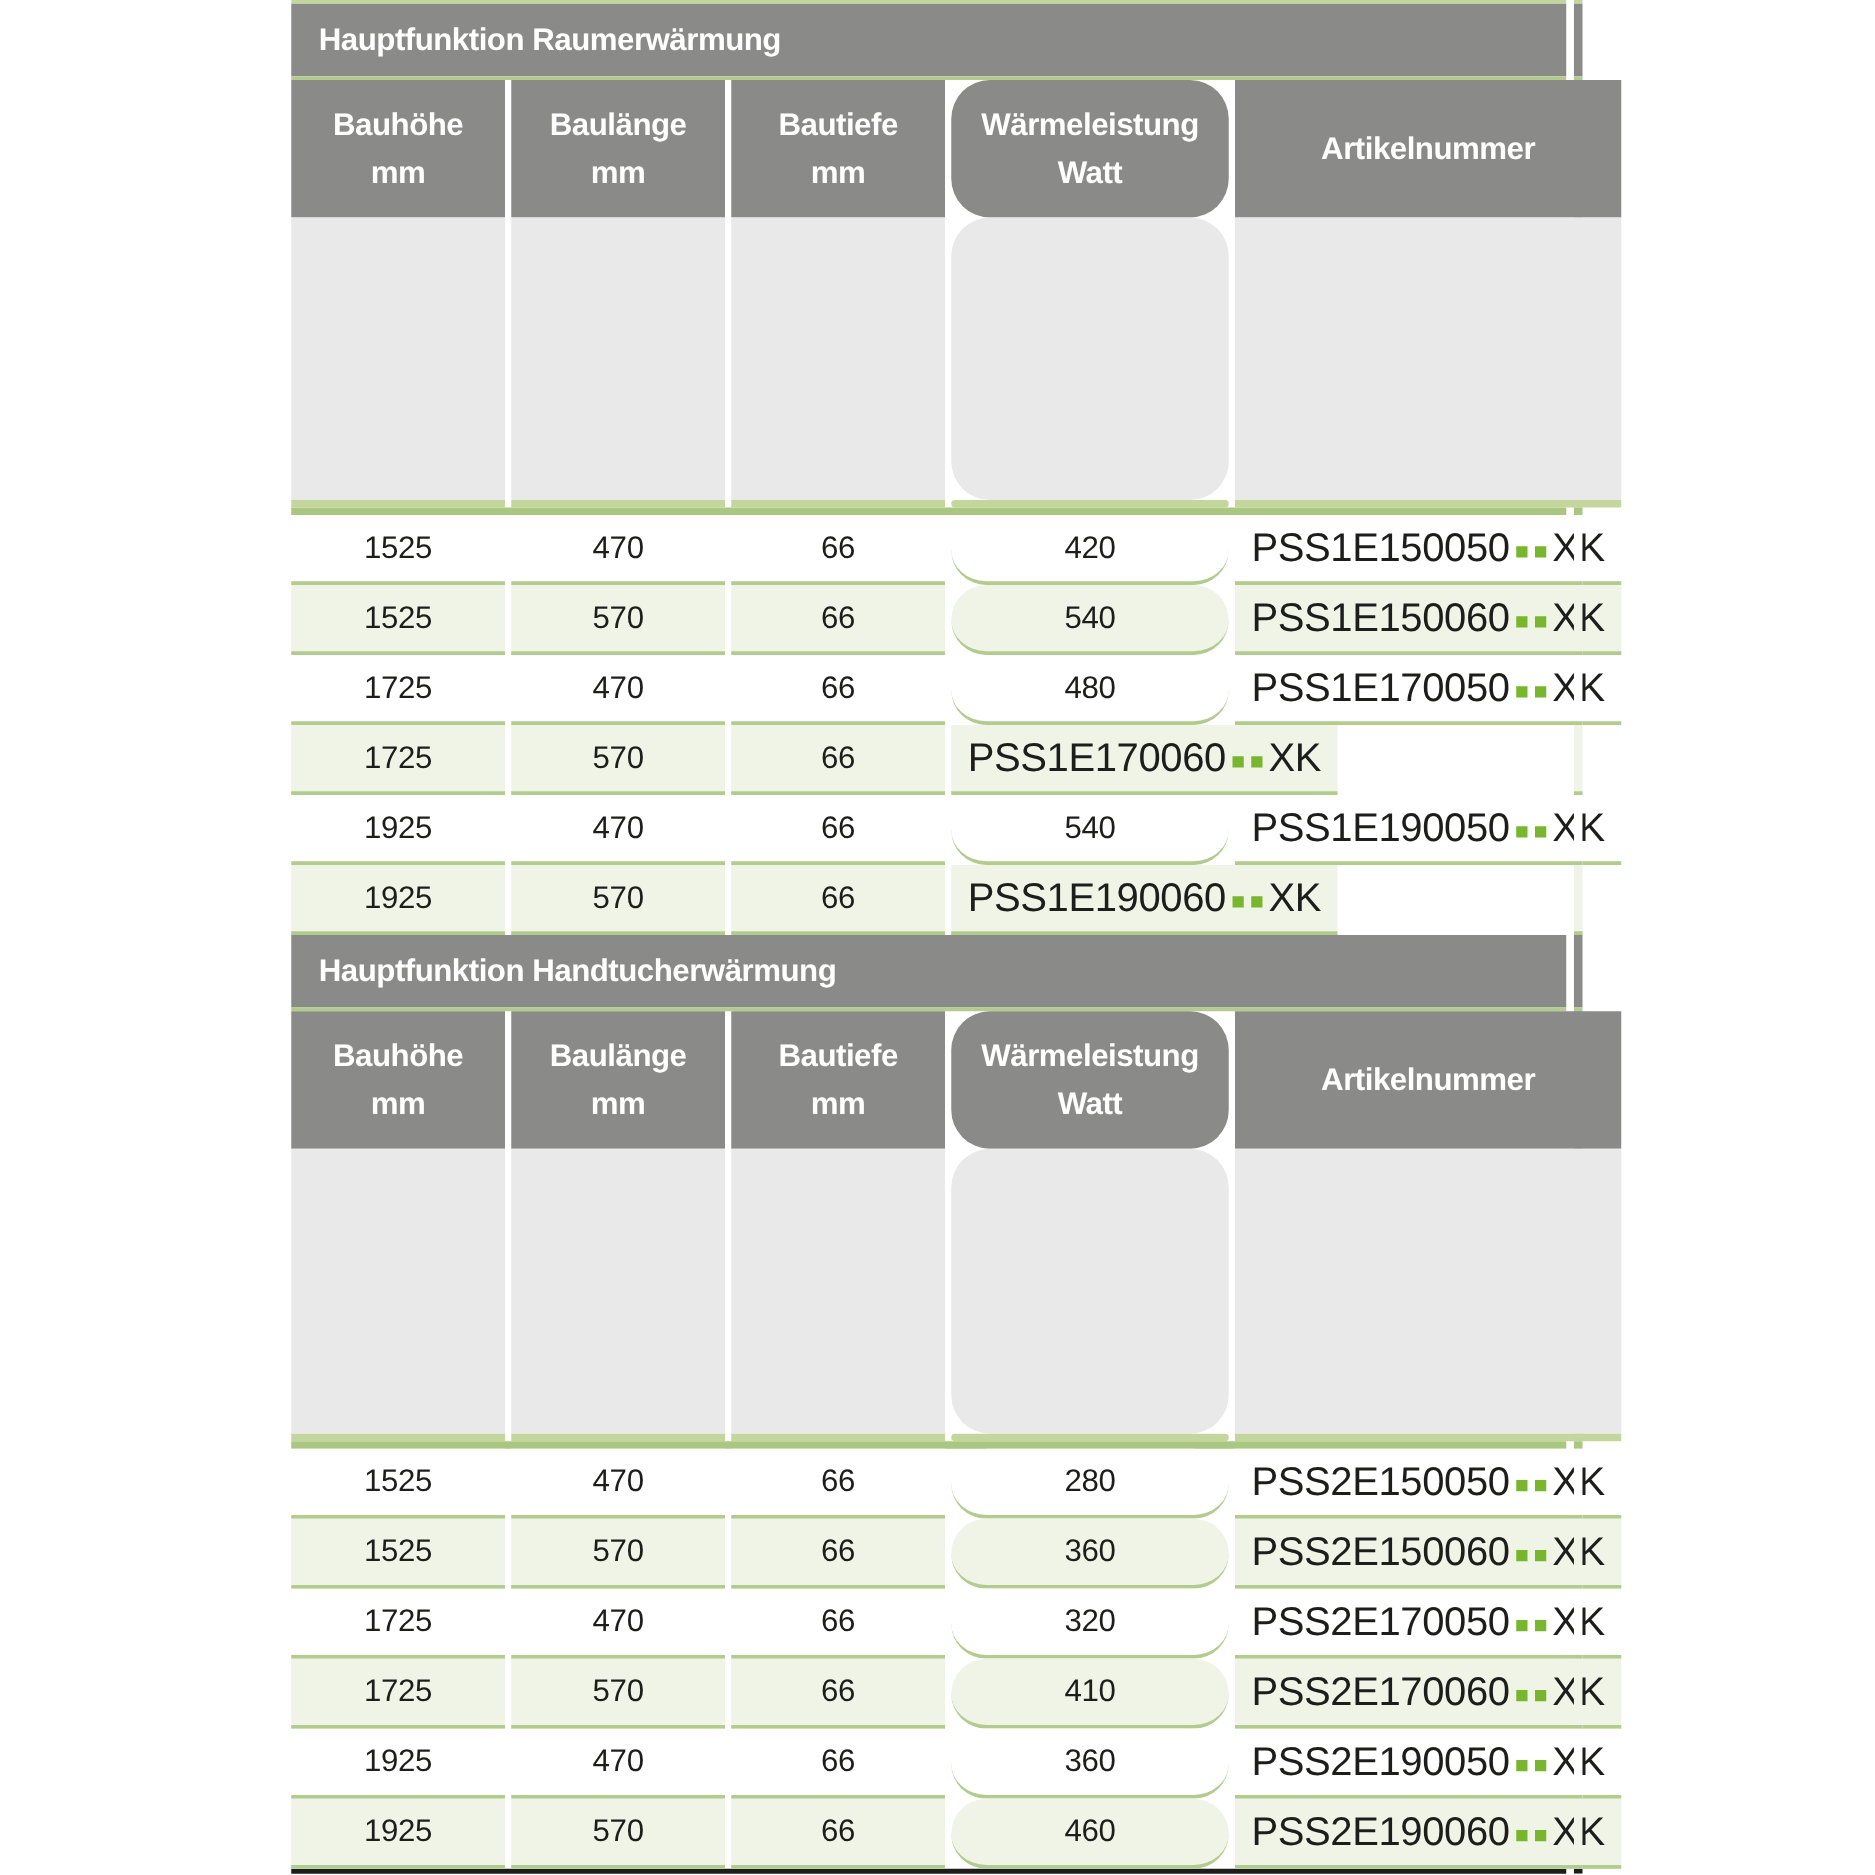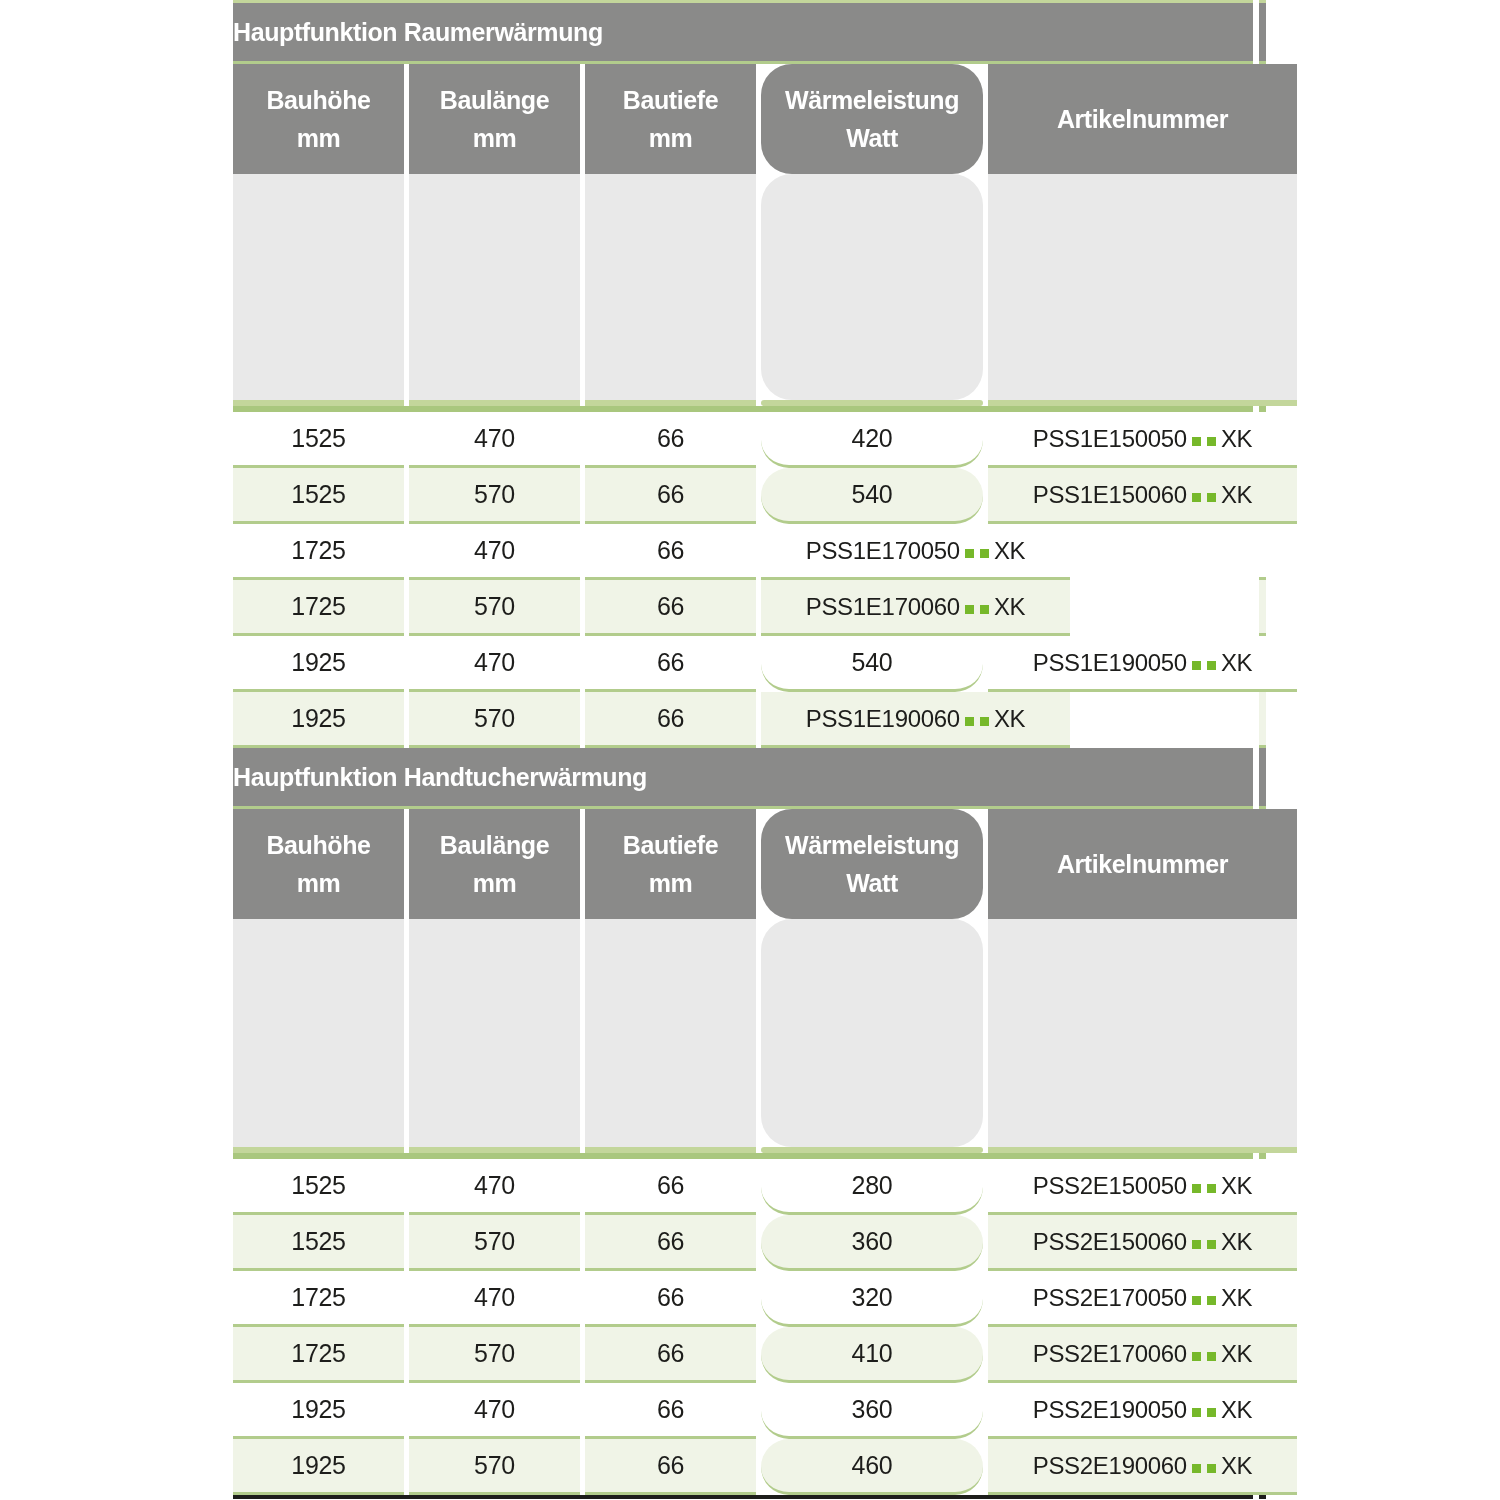--- a/index.html
+++ b/index.html
@@ -4,21 +4,21 @@
 <style>
   html,body{margin:0;padding:0;background:#ffffff;}
   .page{position:relative;width:1500px;height:1500px;background:#ffffff;overflow:hidden;
         font-family:"Liberation Sans", sans-serif;color:#1d1d1b;}
   .table-zone{position:absolute;left:233px;top:0;display:flex;column-gap:6px;}
   .tables{width:1020px;flex:0 0 auto;}
 
   
   .top-line{height:3px;background:#c3d69b;}
   .title-band{height:58px;background:#8a8a89;display:flex;align-items:center;
-              box-sizing:border-box;}
+              padding-left:22px;box-sizing:border-box;}
   .title-band .t{color:#ffffff;font-weight:bold;font-size:25px;letter-spacing:-0.4px;}
   .title-underline{height:3px;background:#b2cc8c;}
 
   
   .cols{display:flex;column-gap:5px;}
   .c1,.c2,.c3{width:171px;flex:0 0 auto;}
   .c4{width:222px;flex:0 0 auto;border-radius:31px;}
   .c5{width:309px;flex:0 0 auto;}
 
   
@@ -35,21 +35,21 @@
   
   .band-cells .bcell{height:6px;background:#c3d69b;}
   .band-full{height:6px;background:#a9c77e;}
 
   
   .row .cell{height:56px;box-sizing:border-box;border-bottom:3px solid #b2cc8c;
              background:#ffffff;display:flex;align-items:center;justify-content:center;
              font-size:25px;letter-spacing:-0.3px;}
   .row.alt .cell{background:#f0f4e7;}
   .cell.b{font-weight:normal;}
-  .cell.art{font-size:24px;white-space:nowrap;}
+  .cell.art{font-size:32px;white-space:nowrap;}
   .dot{display:inline-block;width:9px;height:9px;background:#76b82a;margin:6px 3px 0 3px;}
   .art .sp{margin:0 2px;}
 
   .bottom-black{height:4px;background:#1d1d1b;}
 
   
   .sliver{width:7px;overflow:hidden;flex:0 0 auto;}
   .sliver .tables{width:1020px;}
 </style>
 </head>
@@ -126,20 +126,21 @@
             <span class="sp">PSS1E150060</span>
               <span class="dot"></span>
               <span class="dot"></span>
               <span class="sp">XK</span>
           </div>
         </div>
         <div class="cols row">
           <div class="cell c1 b">1725</div>
           <div class="cell c2 b">470</div>
           <div class="cell c3">66</div>
+          <div class="cell c4">480</div>
           <div class="cell c5 art">
             <span class="sp">PSS1E170050</span>
               <span class="dot"></span>
               <span class="dot"></span>
               <span class="sp">XK</span>
           </div>
         </div>
         <div class="cols row alt">
           <div class="cell c1 b">1725</div>
           <div class="cell c2 b">570</div>

